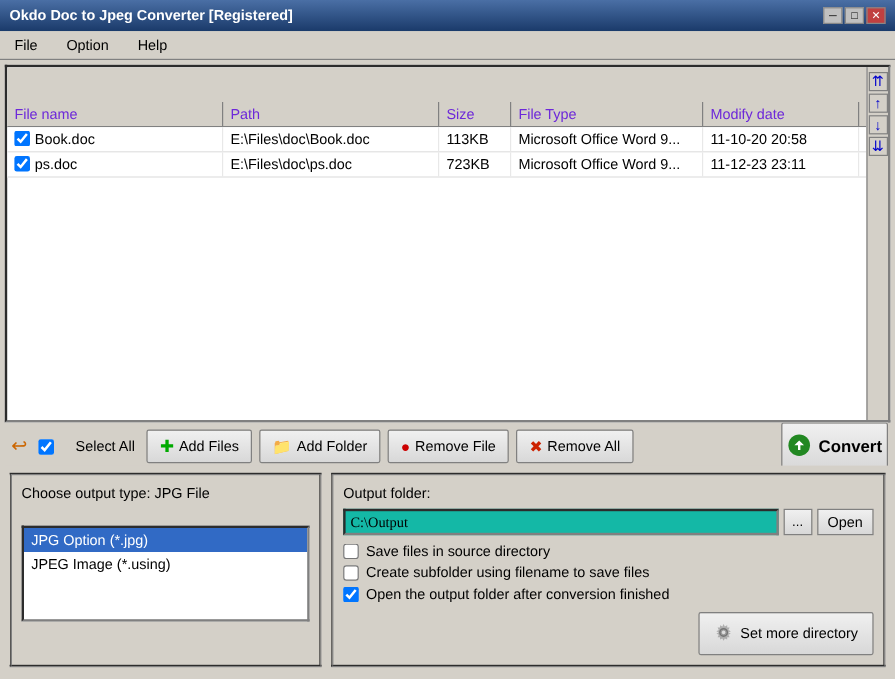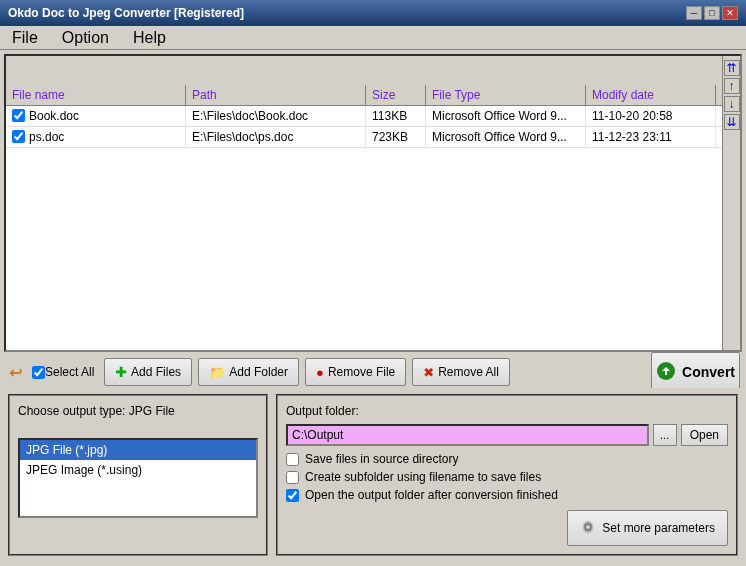--- a/index.html
+++ b/index.html
@@ -50,21 +50,21 @@
       border-bottom: 1px solid #808080;
       padding: 3px 8px;
       display: flex;
       gap: 16px;
       height: 24px;
       align-items: center;
     }
     .menu-item {
       cursor: pointer;
       padding: 2px 4px;
-      font-size: 16px;
+      font-size: 12px;
     }
 
     
     .main-content {
       background: #d4d0c8;
       padding: 4px;
       height: calc(566px - 50px);
       display: flex;
       flex-direction: column;
     }
@@ -149,21 +149,21 @@
       align-items: center;
       gap: 6px;
       padding: 4px 2px;
       background: #d4d0c8;
       height: 32px;
     }
 
     .select-all-area {
       display: flex;
       align-items: center;
-      gap: 0;
+      gap: 18px;
       margin-right: 4px;
     }
 
     .btn {
       height: 28px;
       padding: 2px 10px;
       border: 1px solid #808080;
       background: linear-gradient(to bottom, #f0f0f0, #d8d8d8);
       cursor: pointer;
       display: flex;
@@ -239,21 +239,22 @@
       align-items: center;
       gap: 4px;
       margin-bottom: 6px;
     }
     .folder-input {
       flex: 1;
       height: 22px;
       border: 2px inset #808080;
       padding: 2px 4px;
       font-size: 12px;
-      background: #f0abfc;
+      background: #14b8a6;
+      font-family: Liberation Serif, serif;
     }
     .folder-btn {
       width: 24px;
       height: 22px;
       border: 1px solid #808080;
       background: linear-gradient(to bottom, #f0f0f0, #d8d8d8);
       cursor: pointer;
       font-size: 11px;
       display: flex;
       align-items: center;
@@ -407,21 +408,21 @@
       </span>
       <span>Convert</span>
     </button>
   </div>
 
   <div class="bottom-panel">
 
     <div class="output-type-panel">
       <div class="panel-label">Choose output type:  JPG File</div>
       <div class="output-list">
-        <div class="output-list-item selected">JPG File (*.jpg)</div>
+        <div class="output-list-item selected">JPG Option (*.jpg)</div>
         <div class="output-list-item">JPEG Image (*.using)</div>
       </div>
     </div>
 
     <div class="output-folder-panel">
       <div class="folder-label">Output folder:</div>
 
       <div class="folder-row">
         <input type="text" class="folder-input" value="C:\Output" style="">
         <button class="folder-btn">...</button>
@@ -444,19 +445,19 @@
       <div style="display:flex; justify-content:flex-end; margin-top:4px;">
         <button class="set-params-btn" style="float:none;">
           <span>
             <svg class="gear-icon-svg" viewBox="0 0 16 16">
               <circle cx="8" cy="8" r="3" fill="none" stroke="#555" stroke-width="1.5"></circle>
               <path d="M8 1 L9 3 L11 2 L11 4 L13 4 L12 6 L14 7 L12 8 L14 9 L12 10 L13 12 L11 12 L11 14 L9 13 L8 15 L7 13 L5 14 L5 12 L3 12 L4 10 L2 9 L4 8 L2 7 L4 6 L3 4 L5 4 L5 2 L7 3 Z" fill="#888" stroke="none" opacity="0.6"></path>
               <circle cx="8" cy="8" r="2.5" fill="#999"></circle>
               <circle cx="8" cy="8" r="1.5" fill="#ddd"></circle>
             </svg>
           </span>
-          <span>Set more parameters</span>
+          <span>Set more directory</span>
         </button>
       </div>
     </div>
 
   </div>
 </div>
 
 </body></html>

